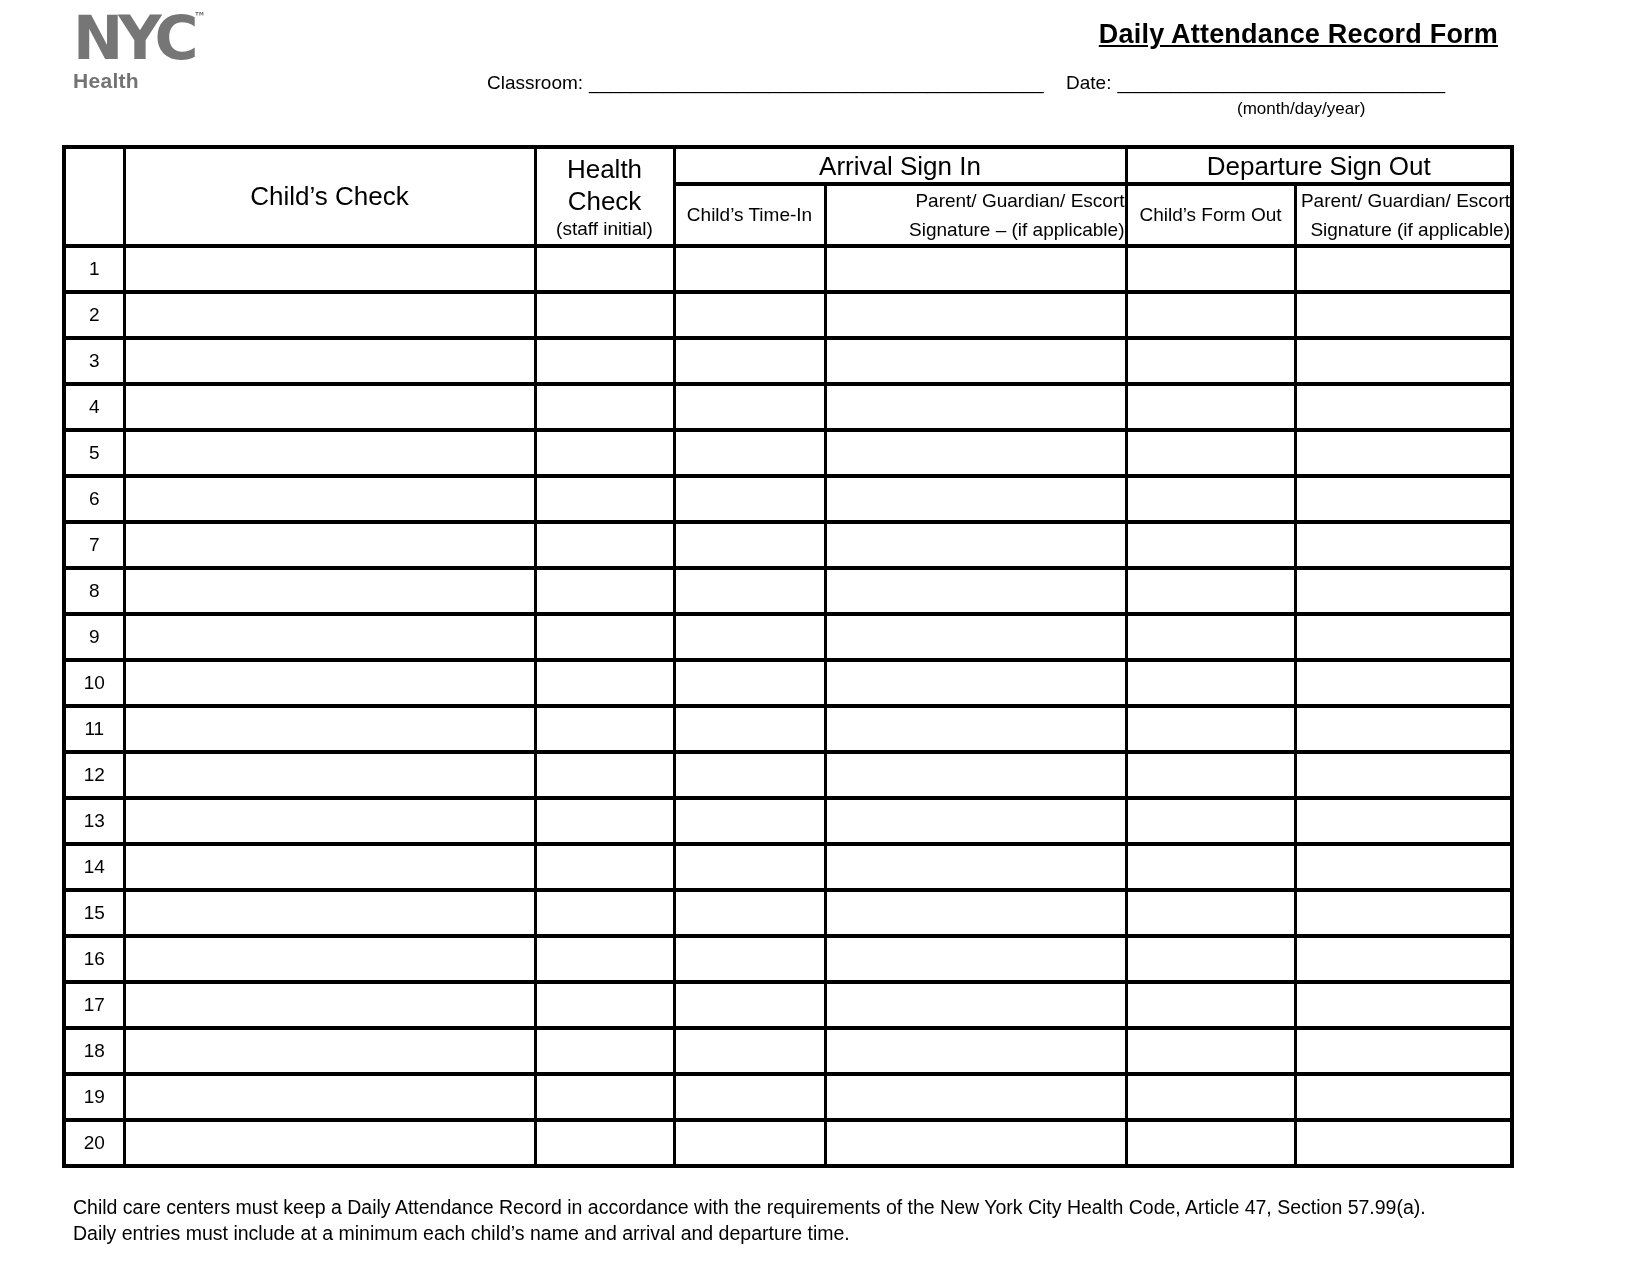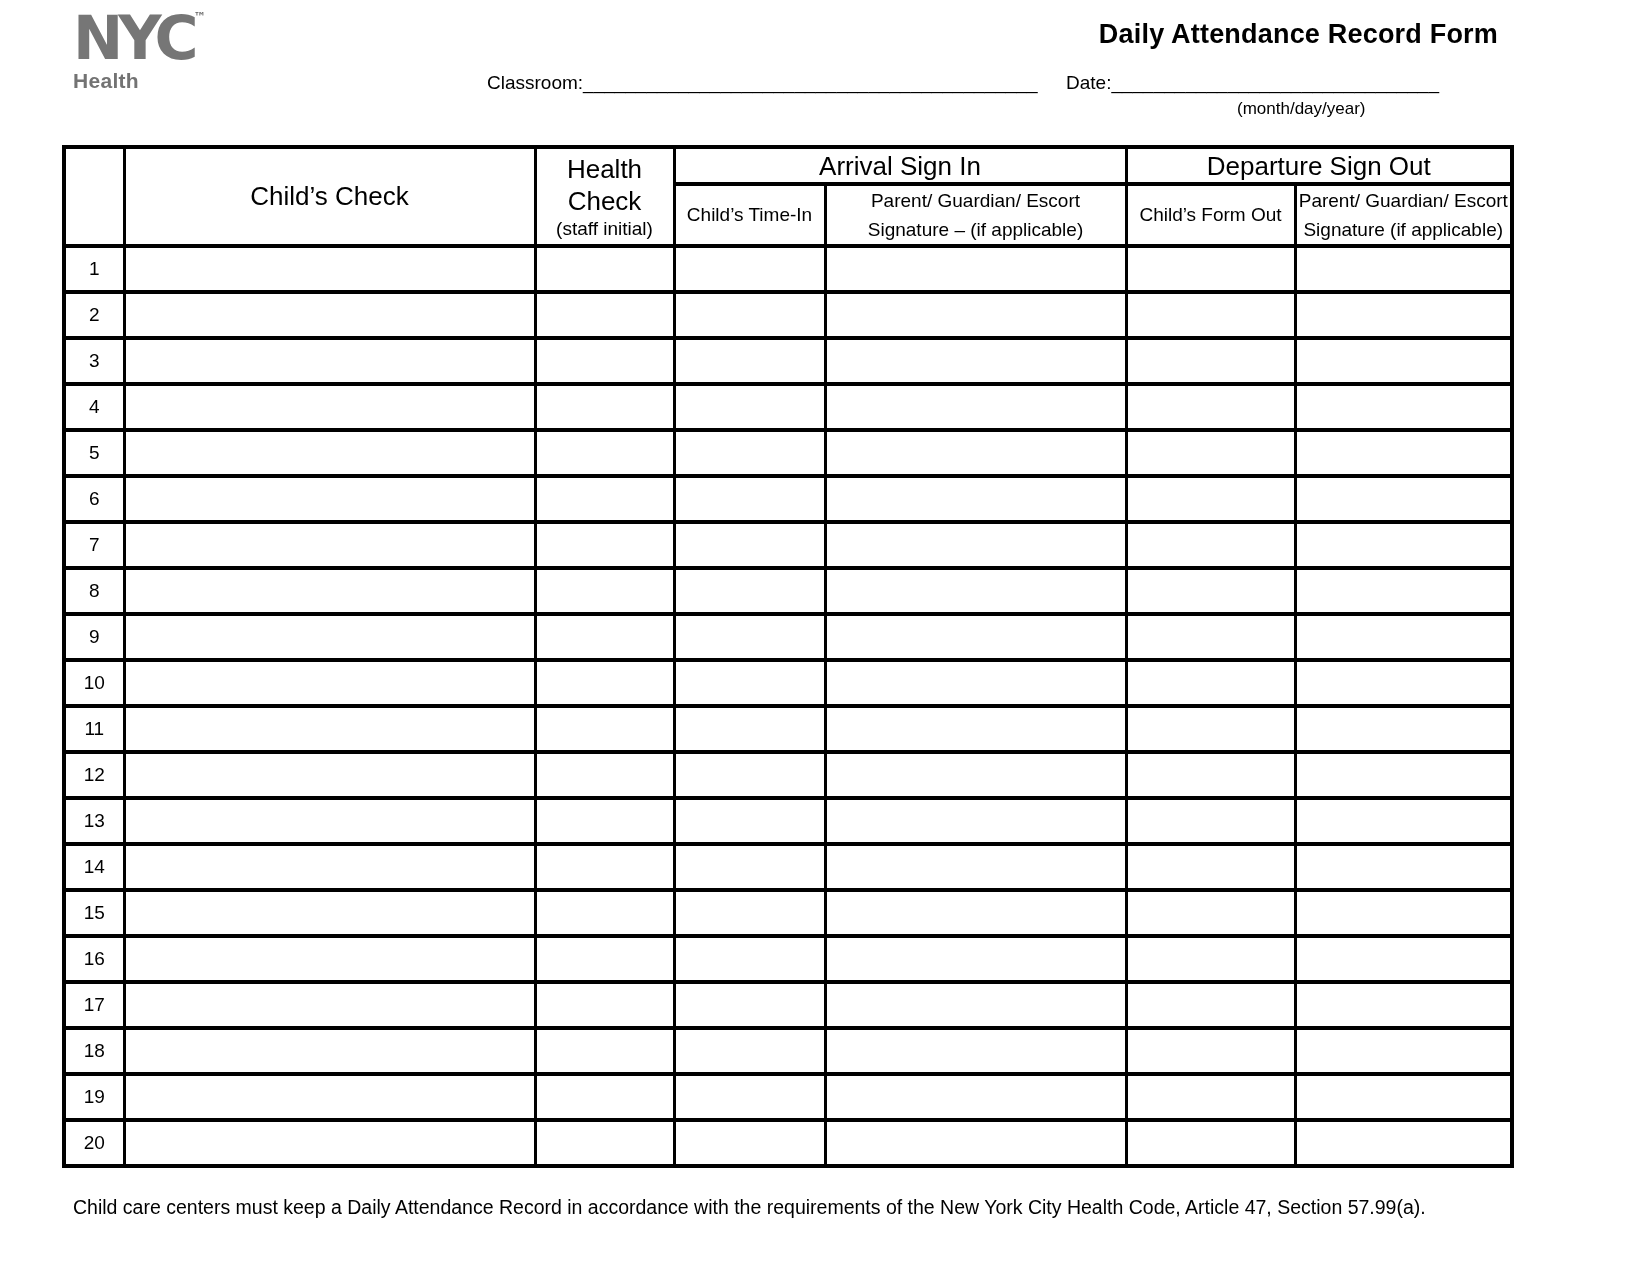--- a/index.html
+++ b/index.html
@@ -23,26 +23,26 @@
     font-size: 12px; color: #767676; vertical-align: 38px; letter-spacing: 0;
   }
   .logo-health {
     font-size: 21px; font-weight: bold; color: #737373;
     margin-top: 1px; letter-spacing: 0.3px;
   }
 
   
   .page-title {
     position: absolute; top: 19px; right: 152px;
-    font-size: 27px; font-weight: bold; letter-spacing: 0.2px;
+    font-size: 27px; font-weight: bold; letter-spacing: 0.2px; text-decoration: underline;
   }
   .field-line { position: absolute; top: 72px; font-size: 19px; white-space: nowrap; }
   .field-classroom { left: 487px; }
   .field-date { left: 1066px; }
-  .blank-line { margin-left: 0; letter-spacing: 0; }
+  .blank-line { margin-left: 6px; letter-spacing: 0; }
   .date-hint { position: absolute; left: 1237px; top: 99px; font-size: 17px; }
 
   
   table.att {
     position: absolute; left: 62px; top: 145px;
     width: 1448px; border-collapse: collapse; table-layout: fixed;
     border: 4px solid #000;
   }
   .att th, .att td {
     border: 3px solid #000;
@@ -52,21 +52,21 @@
   }
   .att thead tr.hr1 { height: 37px; }
   .att thead tr.hr2 { height: 58px; }
   .att tbody tr { height: 46px; }
 
   .h-name { font-size: 26px; }
   .h-health { font-size: 26px; line-height: 32px; padding-top: 2px; }
   .h-health .sub { display: block; font-size: 19px; line-height: 24px; }
   .h-group { font-size: 26px; line-height: 30px; margin-left: 12px; }
   .h-sub { font-size: 19px; }
-  .h-sub .ln { display: block; line-height: 29px; }
+  .h-sub .ln { display: block; line-height: 29px; text-align: right; }
 
   .row-num { text-align: right; padding-right: 12px; font-size: 19px; }
 
   
   .footer { position: absolute; left: 73px; top: 1194px; font-size: 19.5px; }
   .footer div { line-height: 26px; }
 </style>
 </head>
 <body>
 
@@ -317,13 +317,14 @@
     <td></td>
     <td></td>
     <td></td>
     <td></td>
   </tr>
 </tbody>
 </table>
 
 <div class="footer">
   <div>Child care centers must keep a Daily Attendance Record in accordance with the requirements of the New York City Health Code, Article 47, Section 57.99(a).</div>
+  <div>Daily entries must include at a minimum each child’s name and arrival and departure time.</div>
 </div>
 
 </body></html>

